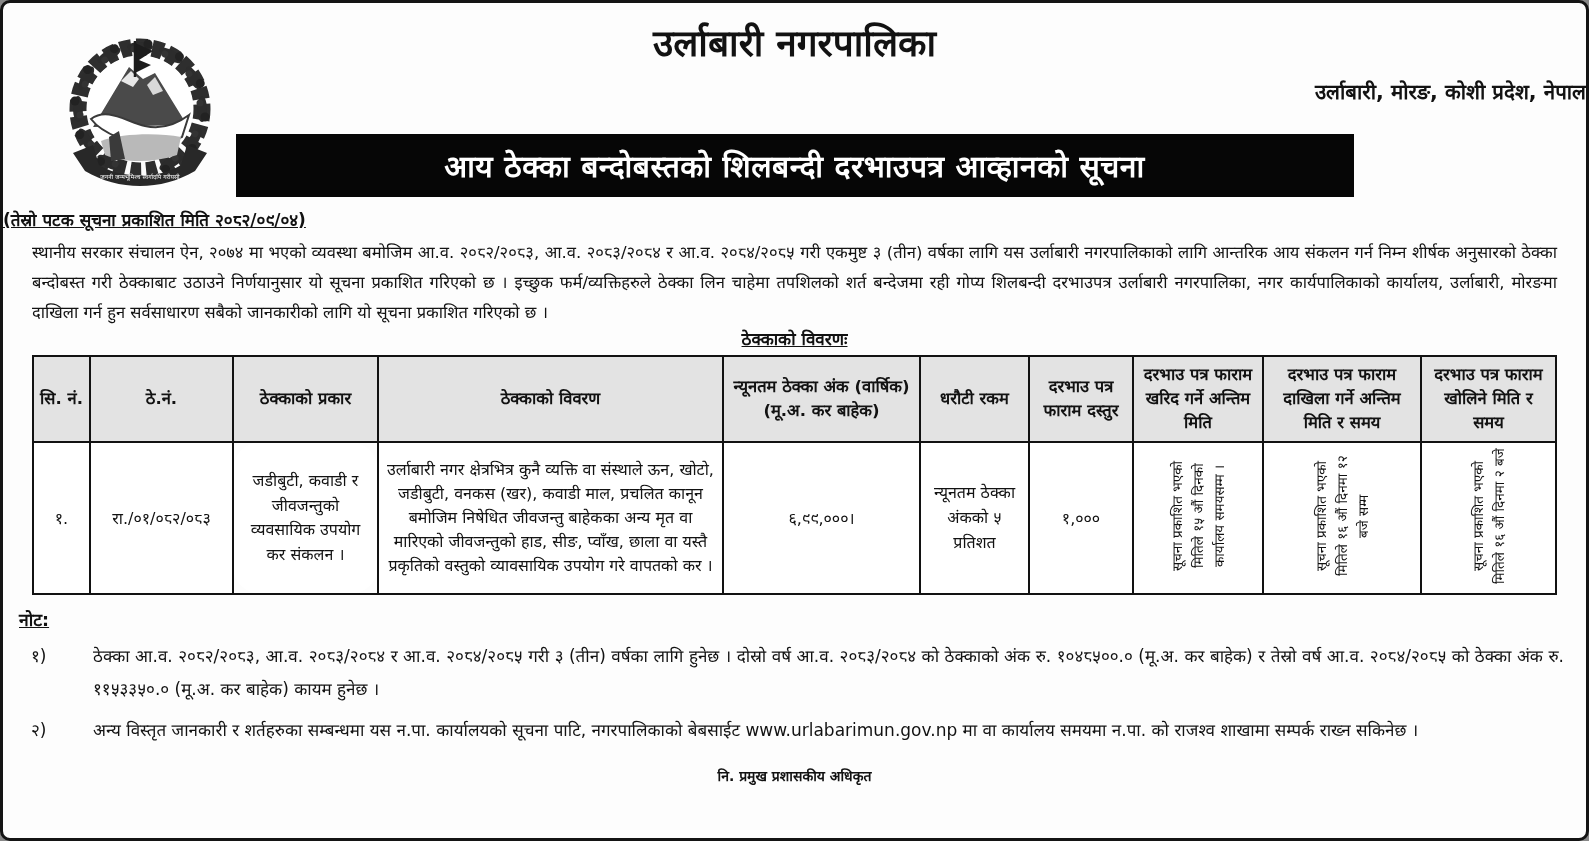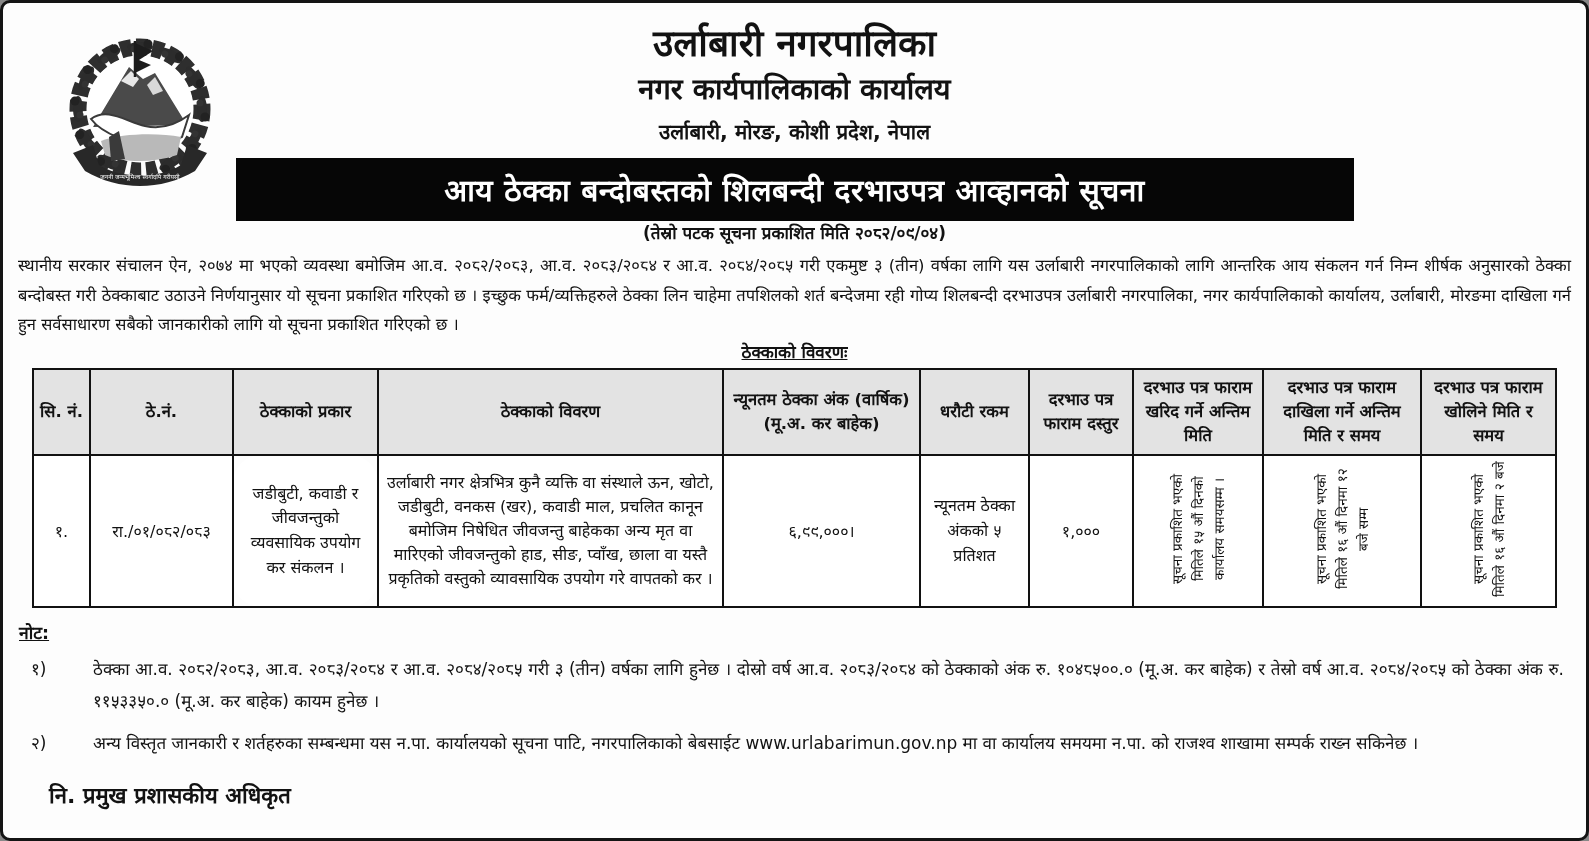--- a/index.html
+++ b/index.html
@@ -6,27 +6,27 @@
   .page{
     width:1589px;height:841px;box-sizing:border-box;position:relative;
     background:#fdfdfd;border:3px solid #141414;border-radius:10px;overflow:hidden;
     font-family:"DejaVu Sans","Liberation Sans",sans-serif;color:#121212;
   }
   
   .logo{position:absolute;left:56px;top:26px;width:162px;height:172px;}
   .hdr{text-align:center;padding-top:18px;}
   .hdr .title{font-size:37px;font-weight:bold;line-height:1.25;}
   .hdr .subtitle{font-size:29px;font-weight:bold;line-height:1.2;margin-top:5px;}
-  .hdr .address{font-size:20.5px;font-weight:bold;margin-top:10px;}
+  .hdr .address{font-size:20.5px;font-weight:bold;margin-top:10px;text-align:right;}
   .banner{
-    margin:13px auto 0;width:1110px;background:#060606;color:#fff;text-align:center;
+    margin:29px auto 0;width:1110px;background:#060606;color:#fff;text-align:center;
     font-size:30px;font-weight:bold;padding:11px 4px;letter-spacing:.5px;
   }
-  .pubdate{text-align:center;font-weight:bold;font-size:17px;}
-  .intro{margin:7px 15px 0;font-size:16.5px;line-height:1.8;text-align:justify;}
+  .pubdate{text-align:left;font-weight:bold;font-size:17px;margin-top:11px;text-decoration:underline;}
+  .intro{margin:7px 29px 0;font-size:16.5px;line-height:1.8;text-align:justify;}
   .tcap{text-align:center;font-size:17px;font-weight:bold;}
   .tcap span{text-decoration:underline;}
   
   table.main{
     margin:5px auto 0;width:1523px;border-collapse:collapse;table-layout:fixed;
     border:2.5px solid #121212;
   }
   table.main th,table.main td{border:2px solid #121212;vertical-align:middle;text-align:center;}
   table.main th{background:#e3e3e3;font-weight:bold;font-size:16.5px;line-height:1.45;height:86px;padding:4px 5px;box-sizing:border-box;}
   table.main td{background:#fff;font-size:16px;padding:3px 6px;height:150px;box-sizing:border-box;}
@@ -36,21 +36,21 @@
   .vert{
     writing-mode:vertical-rl;transform:rotate(180deg);display:inline-block;
     height:140px;font-size:13.5px;line-height:1.55;text-align:center;
   }
   
   .notes{margin:12px 16px 0;font-size:17px;}
   .notes .nlabel{font-weight:bold;text-decoration:underline;font-size:17.5px;}
   .note-item{display:flex;margin-top:9px;line-height:1.9;}
   .note-item .num{flex:0 0 30px;padding-left:12px;box-sizing:border-box;}
   .note-item .ntext{flex:1;text-align:justify;padding-right:6px;margin-left:44px;}
-  .sig{ text-align:left;margin:20px 46px 0;font-weight:bold;font-size:22px;}
+  .sig{ text-align:center;margin:20px 46px 0;font-weight:bold;font-size:14px;}
 </style>
 </head>
 <body>
 
 <div class="page">
 
   <svg class="logo" viewBox="0 0 162 172" xmlns="http://www.w3.org/2000/svg" aria-hidden="true">
     <defs>
       <g id="leafc">
         <ellipse cx="0" cy="0" rx="13" ry="5" fill="#2c2c2c"></ellipse>
@@ -87,21 +87,20 @@
 
     <path d="M42 112 C64 104 100 104 122 108 L118 126 C94 134 66 134 46 126 Z" fill="#b9b9b9"></path>
     <path d="M50 108 L60 102 L66 130 L52 132 Z" fill="#3a3a3a"></path>
 
     <path d="M14 124 L34 116 L40 136 C62 150 100 150 122 136 L128 116 L148 124 L136 142 C102 162 60 162 26 142 Z" fill="#282828"></path>
     <text x="81" y="150" text-anchor="middle" font-size="6" fill="#ffffff">जननी जन्मभूमिश्च स्वर्गादपि गरीयसी</text>
   </svg>
 
   <div class="hdr">
     <div class="title">उर्लाबारी नगरपालिका</div>
-    <div class="subtitle">नगर कार्यपालिकाको कार्यालय</div>
     <div class="address">उर्लाबारी, मोरङ, कोशी प्रदेश, नेपाल</div>
   </div>
 
   <div class="banner">आय ठेक्का बन्दोबस्तको शिलबन्दी दरभाउपत्र आव्हानको सूचना</div>
 
   <div class="pubdate">(तेस्रो पटक सूचना प्रकाशित मिति २०८२/०९/०४)</div>
 
   <div class="intro">स्थानीय सरकार संचालन ऐन, २०७४ मा भएको व्यवस्था बमोजिम आ.व. २०८२/२०८३, आ.व. २०८३/२०८४ र आ.व. २०८४/२०८५ गरी एकमुष्ट ३ (तीन) वर्षका लागि यस उर्लाबारी नगरपालिकाको लागि आन्तरिक आय संकलन गर्न निम्न शीर्षक अनुसारको ठेक्का बन्दोबस्त गरी ठेक्काबाट उठाउने निर्णयानुसार यो सूचना प्रकाशित गरिएको छ । इच्छुक फर्म/व्यक्तिहरुले ठेक्का लिन चाहेमा तपशिलको शर्त बन्देजमा रही गोप्य शिलबन्दी दरभाउपत्र उर्लाबारी नगरपालिका, नगर कार्यपालिकाको कार्यालय, उर्लाबारी, मोरङमा दाखिला गर्न हुन सर्वसाधारण सबैको जानकारीको लागि यो सूचना प्रकाशित गरिएको छ ।</div>
 
   <div class="tcap">

